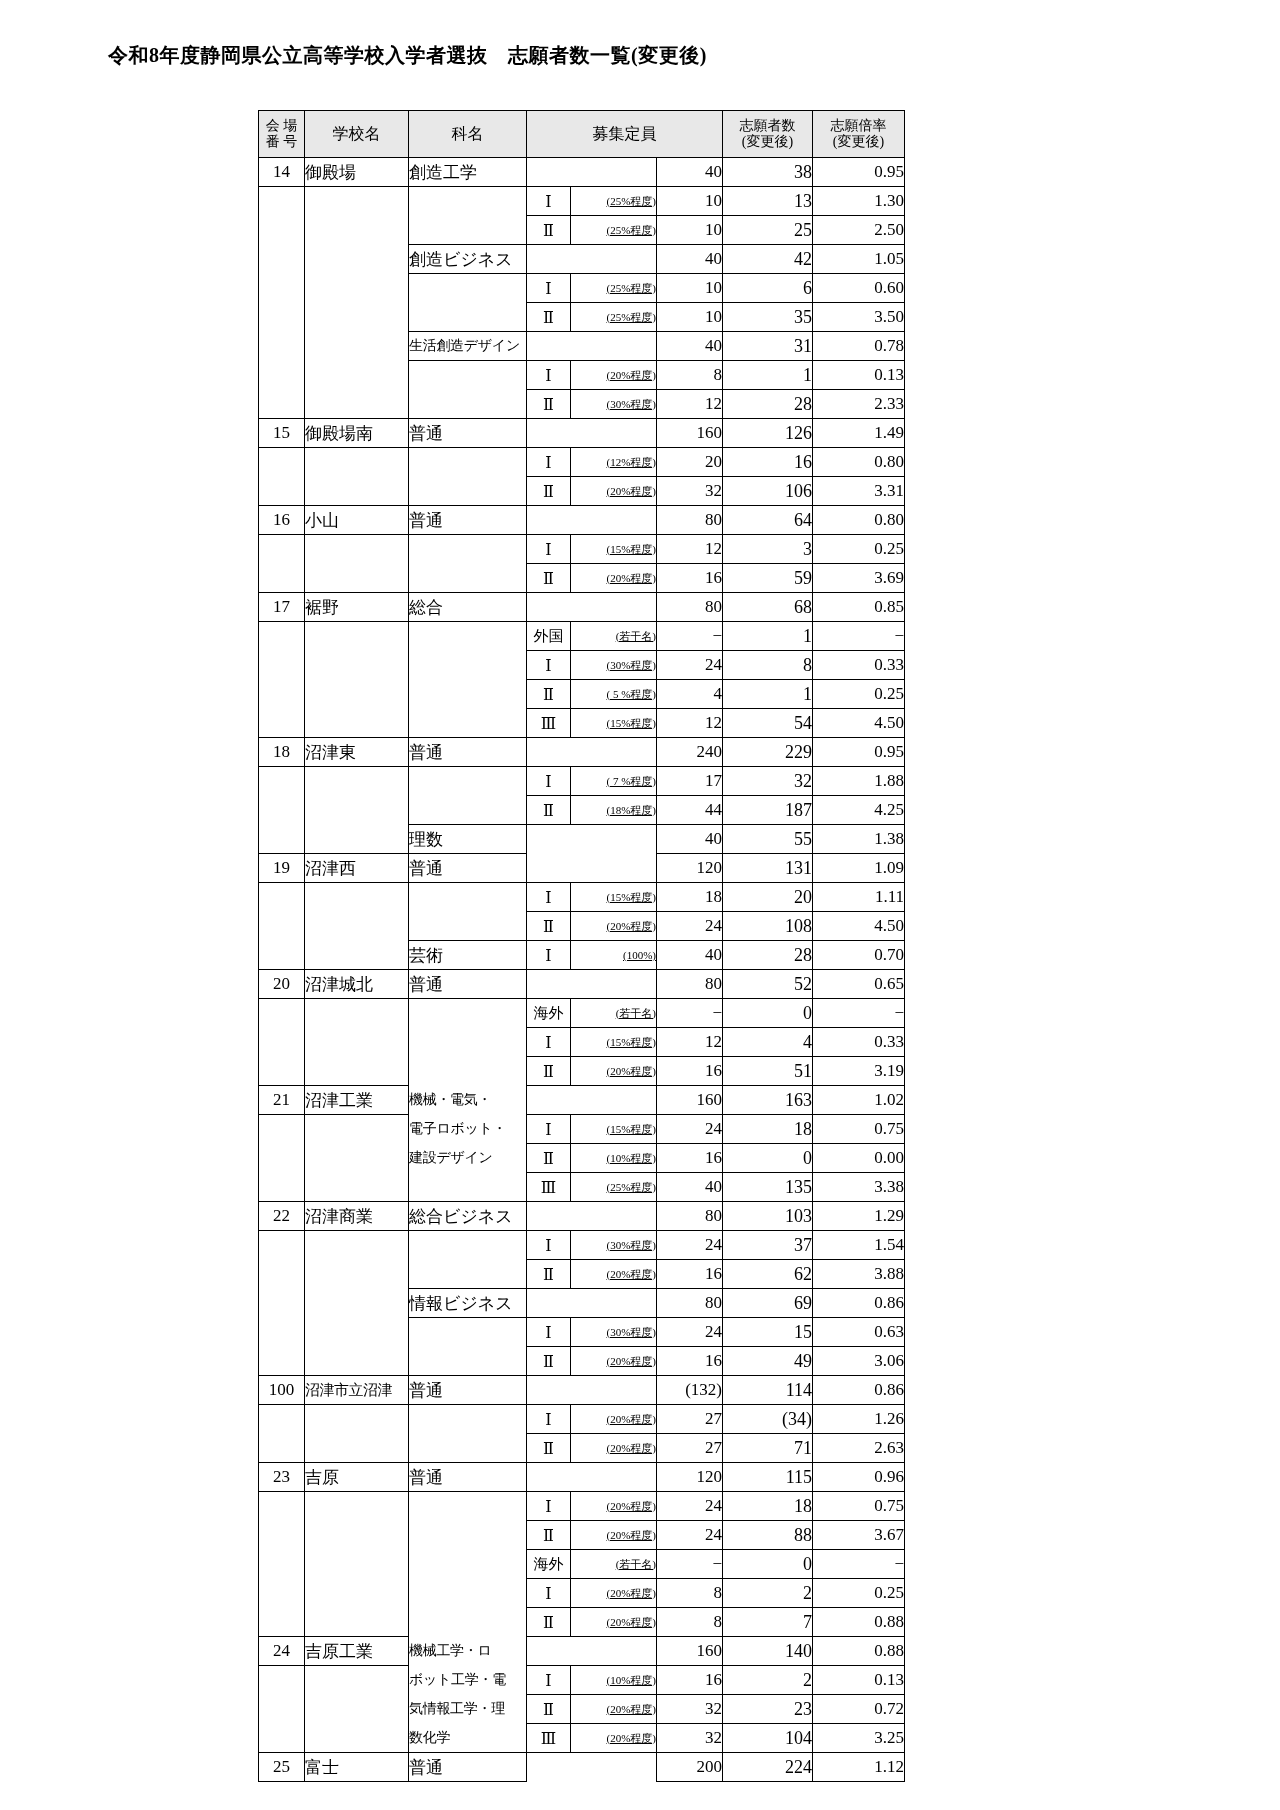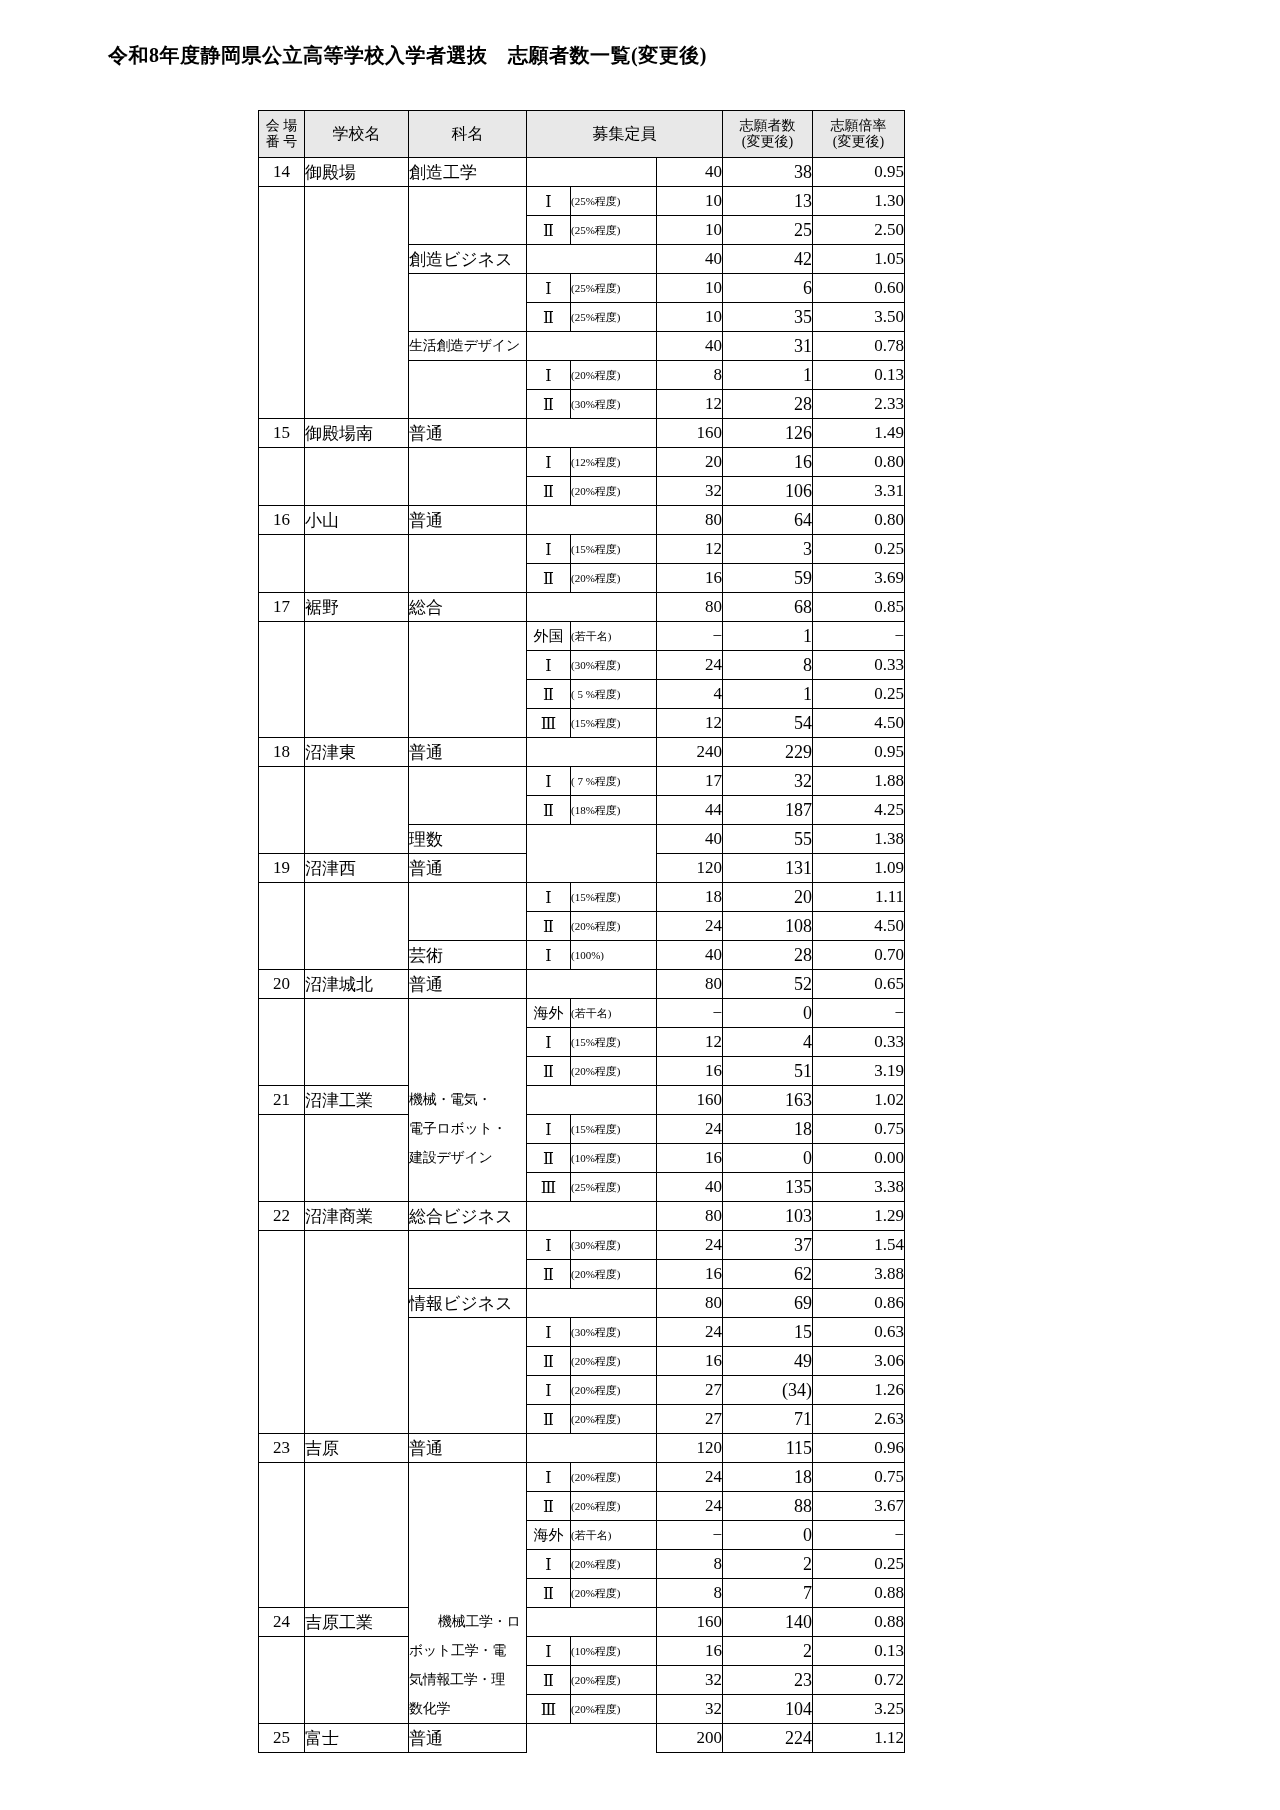--- a/index.html
+++ b/index.html
@@ -62,21 +62,21 @@
   col.c-app     { width: 90px; }
   col.c-rate    { width: 92px; }
 
   td.no      { text-align: center; font-size: 17px; }
   td.school  { text-align: left; padding-left: 6px; font-size: 17px; white-space: nowrap; }
   td.school.tight { font-size: 15px; letter-spacing: -0.5px; }
   td.course  { text-align: left; padding-left: 6px; font-size: 17px; white-space: nowrap; }
   td.course.sm { font-size: 14px; letter-spacing: -0.3px; }
   td.type    { text-align: center; font-size: 16px; }
   td.type.kanji { font-size: 15px; }
-  td.pct     { text-align: left; font-size: 11px; color: #000; }
+  td.pct     { text-align: right; font-size: 11px; color: #000; text-decoration: underline; }
   td.quota   { text-align: right; padding-right: 8px; font-size: 17px; }
   td.app     { text-align: right; padding-right: 10px; font-size: 18px; }
   td.rate    { text-align: right; padding-right: 12px; font-size: 17px; }
   tr.row { height: 29px; }
 </style>
 </head>
 <body>
 
 <div class="page-title">令和8年度静岡県公立高等学校入学者選抜　志願者数一覧(変更後)</div>
 
@@ -526,20 +526,30 @@
           <td class="no" style="border-top: none; border-bottom: none;"></td>
           <td class="school" style="border-top: none; border-bottom: none;"></td>
           <td class="course" style="border-top: none; border-bottom: none;"></td>
           <td class="type">Ⅱ</td>
           <td class="pct">(20%程度)</td>
           <td class="quota">16</td>
           <td class="app">49</td>
           <td class="rate">3.06</td>
         </tr>
         <tr class="row">
+          <td class="no">100</td>
+          <td class="school tight">沼津市立沼津</td>
+          <td class="course">普通</td>
+          <td class="type" style="border-top: none; border-bottom: none; border-right: none;"></td>
+          <td class="pct" style="border-top: none; border-bottom: none; border-left: none;"></td>
+          <td class="quota">(132)</td>
+          <td class="app">114</td>
+          <td class="rate">0.86</td>
+        </tr>
+        <tr class="row">
           <td class="no" style="border-top: none; border-bottom: none;"></td>
           <td class="school" style="border-top: none; border-bottom: none;"></td>
           <td class="course" style="border-top: none; border-bottom: none;"></td>
           <td class="type">Ⅰ</td>
           <td class="pct">(20%程度)</td>
           <td class="quota">27</td>
           <td class="app">(34)</td>
           <td class="rate">1.26</td>
         </tr>
         <tr class="row">
@@ -608,21 +618,21 @@
           <td class="course" style="border-top: none; border-bottom: none;"></td>
           <td class="type">Ⅱ</td>
           <td class="pct">(20%程度)</td>
           <td class="quota">8</td>
           <td class="app">7</td>
           <td class="rate">0.88</td>
         </tr>
         <tr class="row">
           <td class="no">24</td>
           <td class="school">吉原工業</td>
-          <td class="course sm" style="border-top: none; border-bottom: none; padding-left: 29px;">機械工学・ロ</td>
+          <td class="course sm" style="border-top: none; border-bottom: none;">機械工学・ロ</td>
           <td class="type" style="border-top: none; border-bottom: none; border-right: none;"></td>
           <td class="pct" style="border-top: none; border-bottom: none; border-left: none;"></td>
           <td class="quota">160</td>
           <td class="app">140</td>
           <td class="rate">0.88</td>
         </tr>
         <tr class="row">
           <td class="no" style="border-top: none; border-bottom: none;"></td>
           <td class="school" style="border-top: none; border-bottom: none;"></td>
           <td class="course sm" style="border-top: none; border-bottom: none;">ボット工学・電</td>

